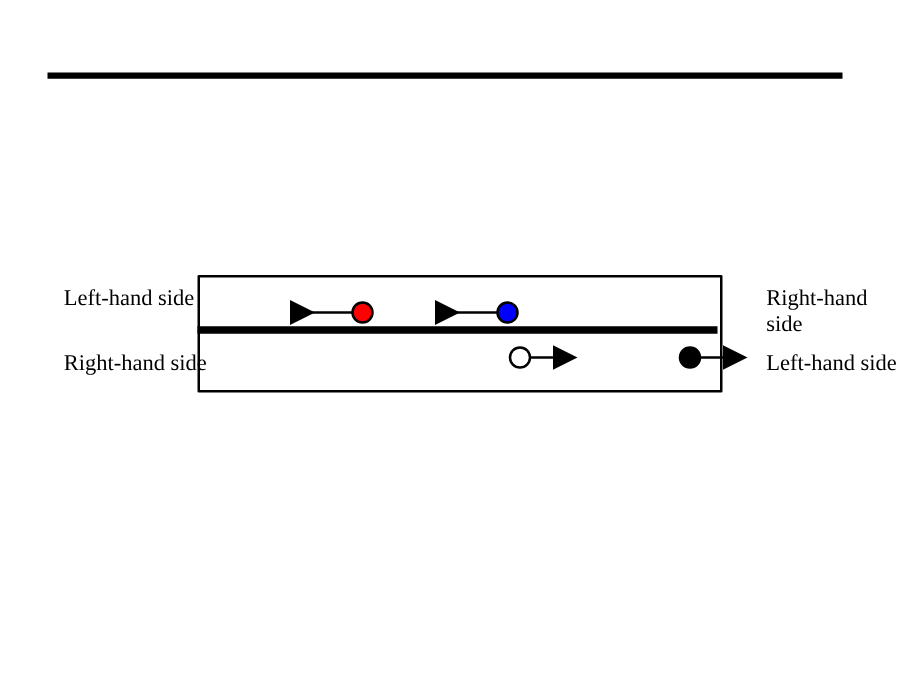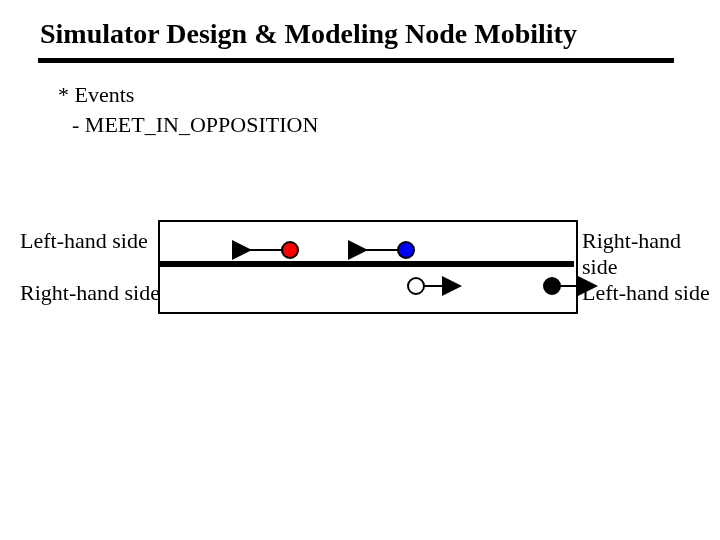--- a/index.html
+++ b/index.html
@@ -37,21 +37,22 @@
     top: 80px;
     left: 58px;
     font-size: 22px;
     line-height: 1.35;
   }
   .sub {
     margin-left: 14px;
   }
   .label {
     position: absolute;
-    font-size: 22px;
+    font-size: 18px;
+    margin-left: 31px;
   }
   .l-top-left  { top: 228px; left: 20px; }
   .l-top-right { top: 228px; left: 582px; }
   .l-bot-left  { top: 280px; left: 20px; }
   .l-bot-right { top: 280px; left: 582px; }
 
   .road-box {
     position: absolute;
     top: 220px;
     left: 158px;
@@ -83,27 +84,22 @@
     width: 416px;
     height: 90px;
     overflow: visible;
   }
 </style>
 </head>
 <body>
 
 <div class="slide">
 
-  <div class="title">Simulator Design &amp; Modeling Node Mobility</div>
   <div class="title-rule"></div>
 
-  <div class="bullets">
-    <div>* Events</div>
-    <div class="sub">- MEET_IN_OPPOSITION</div>
-  </div>
 
   <div class="label l-top-left">Left-hand side</div>
   <div class="label l-top-right">Right-hand side</div>
   <div class="label l-bot-left">Right-hand side</div>
   <div class="label l-bot-right">Left-hand side</div>
 
   <div class="road-box"></div>
   <div class="road-center"></div>
 
   <svg class="vehicles" viewBox="0 0 416 90">

